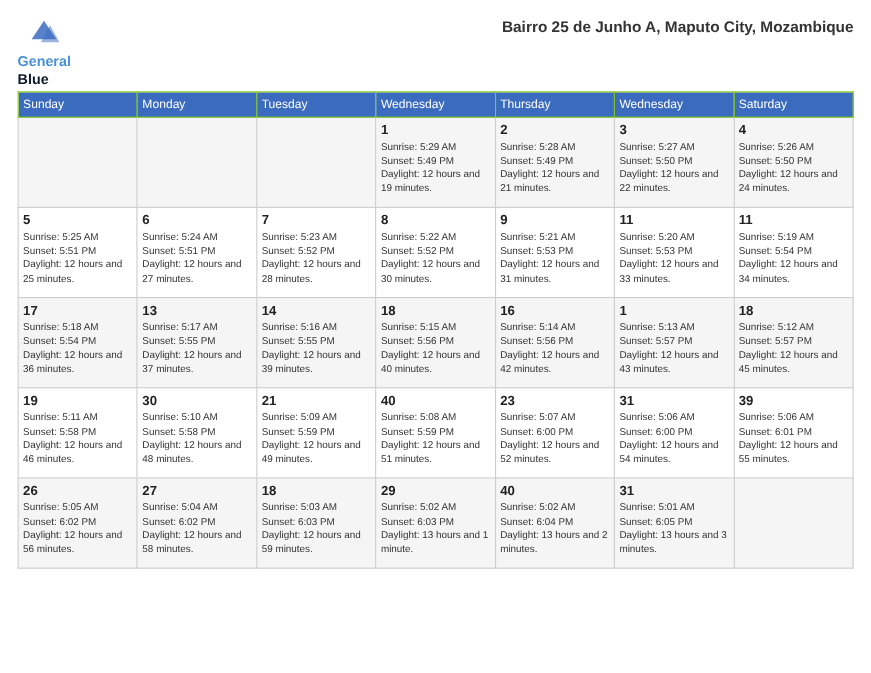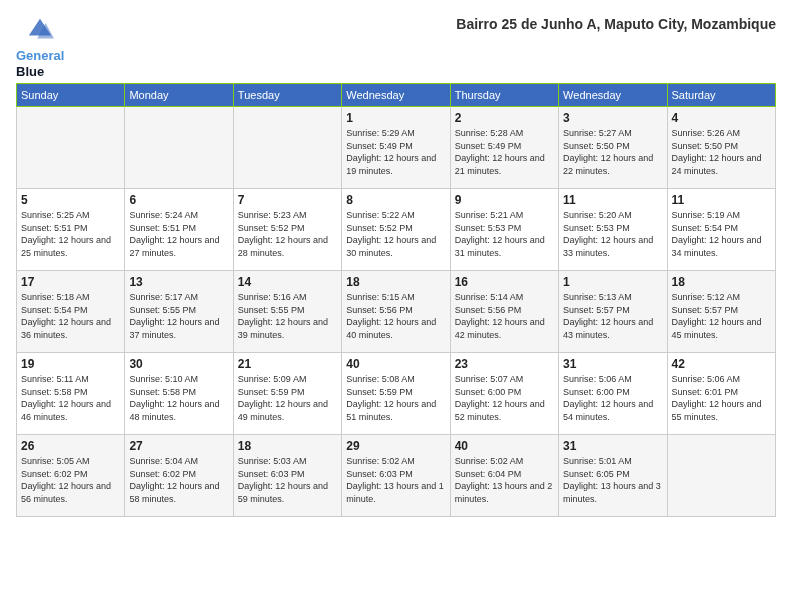--- a/index.html
+++ b/index.html
@@ -222,21 +222,21 @@
         </td>
         <td>
           <div class="day-number">23</div>
           <div class="day-info">Sunrise: 5:07 AM<br>Sunset: 6:00 PM<br>Daylight: 12 hours and 52 minutes.</div>
         </td>
         <td>
           <div class="day-number">31</div>
           <div class="day-info">Sunrise: 5:06 AM<br>Sunset: 6:00 PM<br>Daylight: 12 hours and 54 minutes.</div>
         </td>
         <td>
-          <div class="day-number">42</div>
+          <div class="day-number">39</div>
           <div class="day-info">Sunrise: 5:06 AM<br>Sunset: 6:01 PM<br>Daylight: 12 hours and 55 minutes.</div>
         </td>
       </tr>
       <tr>
         <td>
           <div class="day-number">26</div>
           <div class="day-info">Sunrise: 5:05 AM<br>Sunset: 6:02 PM<br>Daylight: 12 hours and 56 minutes.</div>
         </td>
         <td>
           <div class="day-number">27</div>

